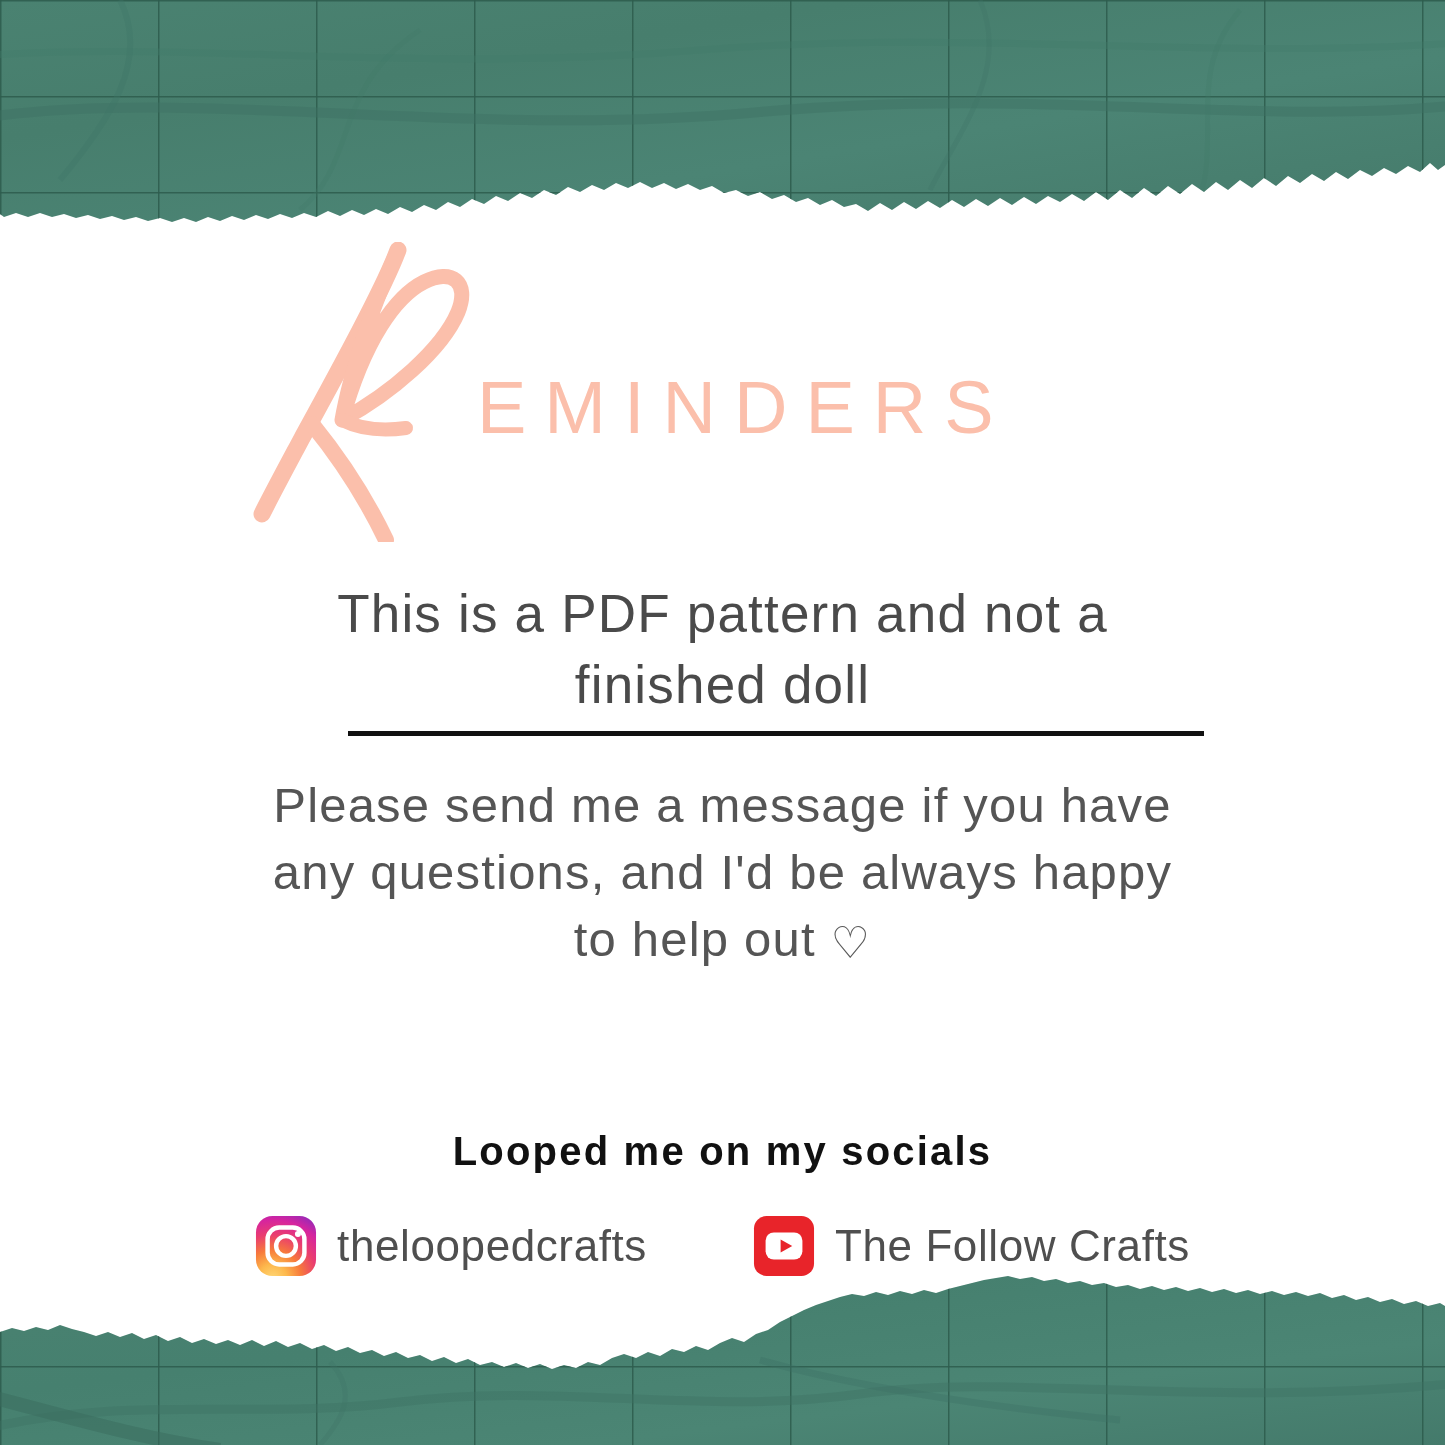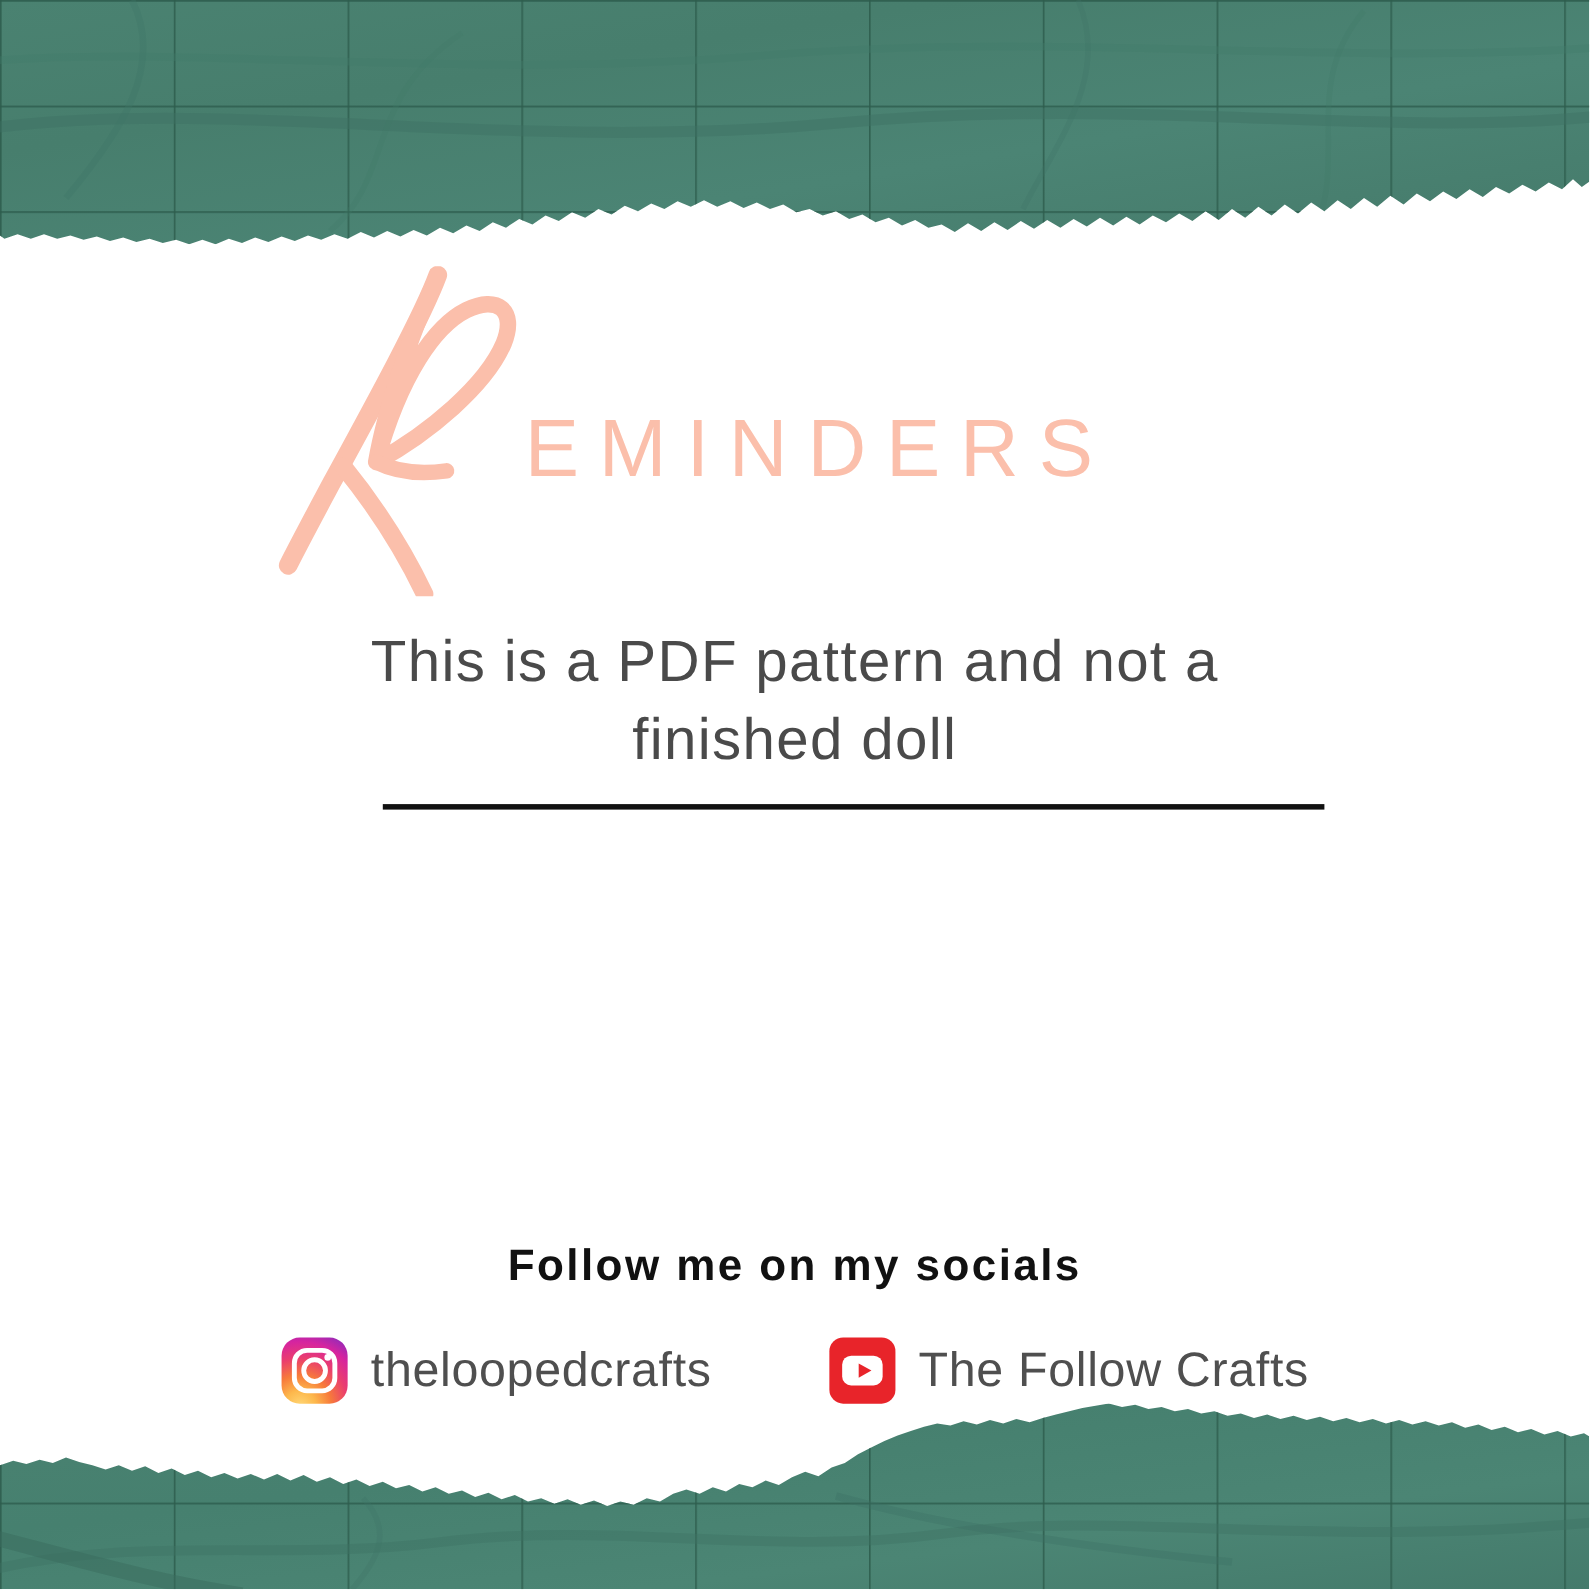--- a/index.html
+++ b/index.html
@@ -75,20 +75,21 @@
   
   .body-para {
     position: absolute;
     left: 0;
     width: 1445px;
     text-align: center;
     font-family: "Liberation Sans", sans-serif;
     font-weight: 300;
     color: #4a4a4a;
     letter-spacing: 1.2px;
+    margin-top: 12px;
   }
 
   #para-1 {
     top: 566px;
     font-size: 53px;
     line-height: 71px;
     padding: 0 300px;
     box-sizing: border-box;
   }
 
@@ -220,22 +221,25 @@
 
       <path d="M66,182 C92,214 118,252 140,298" stroke="#fbbfab" stroke-width="16" fill="none" stroke-linecap="round"></path>
     </svg>
 
     <div id="title-word">EMINDERS</div>
     <div id="title-rule"></div>
   </div>
 
   <div class="body-para" id="para-1">This is a PDF pattern and not a finished doll</div>
 
-
-  <div id="socials-heading">Follow me on my socials</div>
+  <div class="body-para" id="para-2">
+    <span>Please send me a message if you have any questions, and I'd be always happy to help out</span><span>&nbsp;</span><span class="heart-glyph">♡</span>
+  </div>
+
+  <div id="socials-heading">Looped me on my socials</div>
 
   <div id="socials-row">
 
     <div class="social-item" id="social-instagram">
       <svg class="social-icon" viewBox="0 0 64 64" xmlns="http://www.w3.org/2000/svg">
         <defs>
           <radialGradient id="igGrad" cx="28%" cy="104%" r="132%">
             <stop offset="0%" stop-color="#FFD776"></stop>
             <stop offset="18%" stop-color="#FDB84C"></stop>
             <stop offset="36%" stop-color="#F77A3B"></stop>

